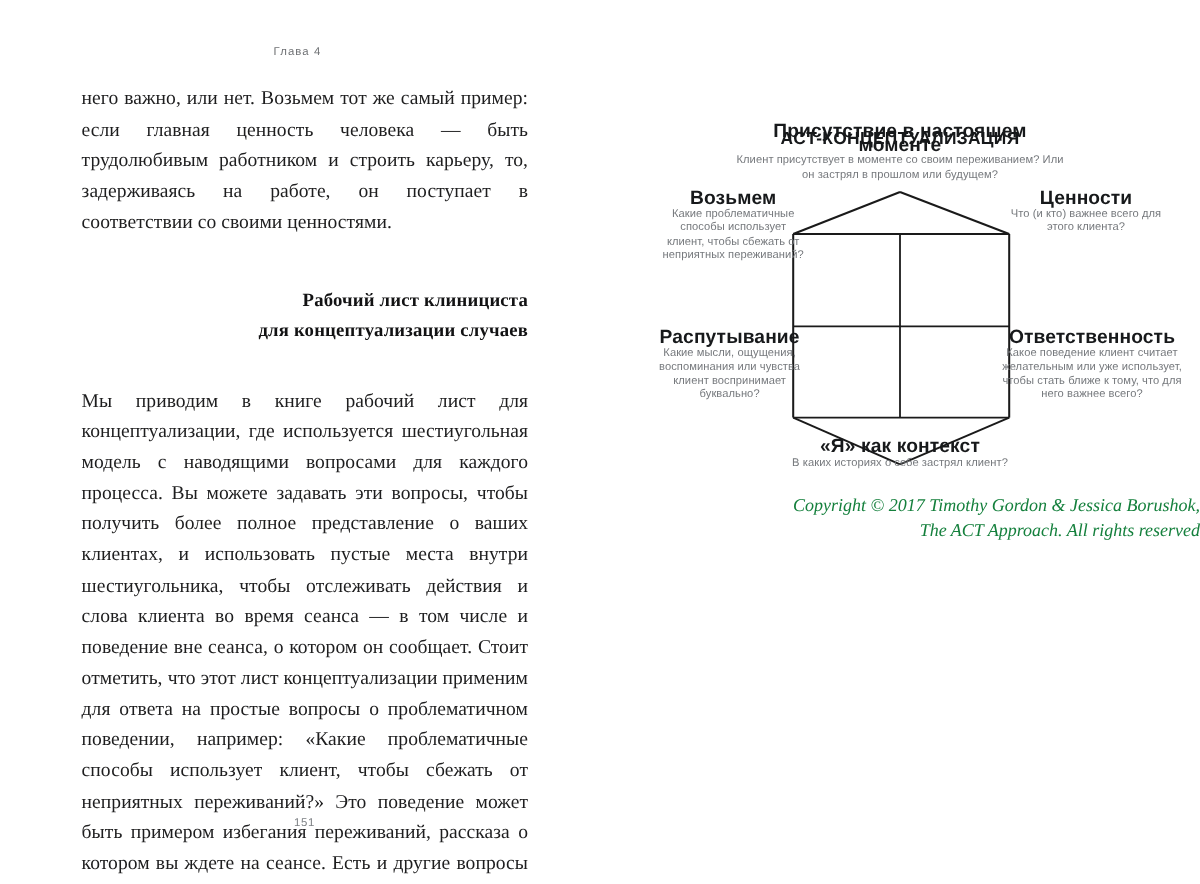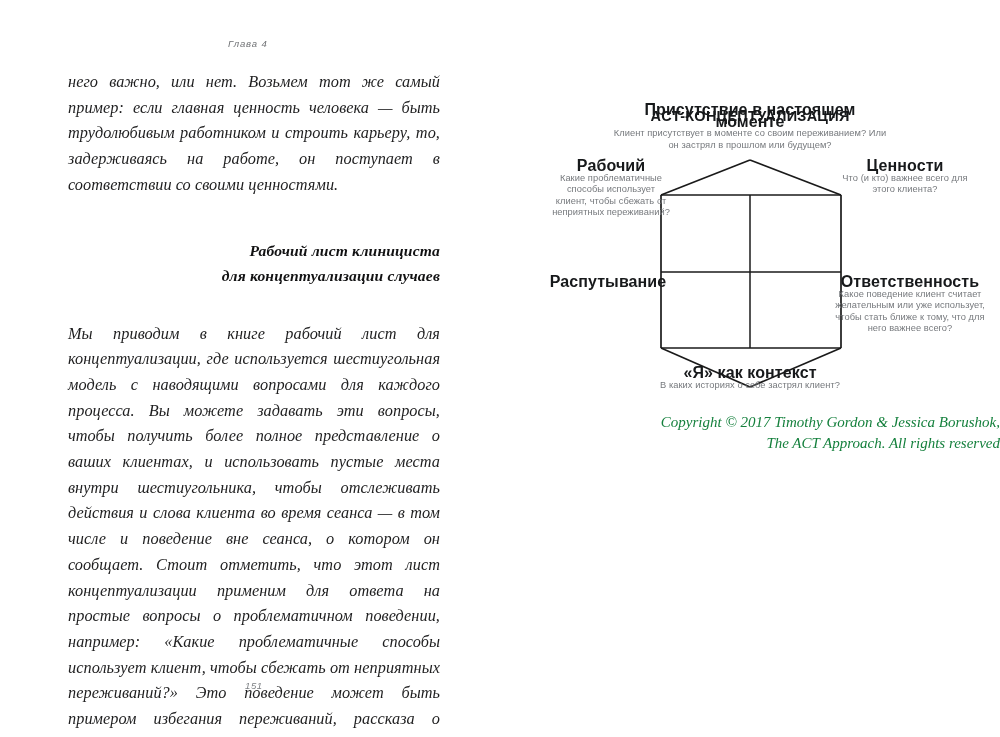--- a/index.html
+++ b/index.html
@@ -20,21 +20,20 @@
   .spread {
     position: absolute;
     inset: 0;
     display: flex;
   }
 
   .page {
     position: relative;
     height: 100%;
     box-sizing: border-box;
-    font-style: italic;
   }
   .page-left  { width: 500px; padding: 0; }
   .page-right { width: 500px; padding: 0; }
 
   
   .running-head {
     position: absolute;
     top: 38px;
     font-family: "Liberation Sans", "DejaVu Sans", sans-serif;
     font-size: 9.5px;
@@ -225,31 +224,32 @@
     </g>
   </svg>
 
   <div class="node node-present">
     <span class="node-title">Присутствие в настоящем моменте</span>
     <span class="node-desc">Клиент присутствует в моменте со своим переживанием?
 Или он застрял в прошлом или будущем?</span>
   </div>
 
   <div class="node node-acceptance">
-    <span class="node-title">Рабочий</span>
+    <span class="node-title">Возьмем</span>
     <span class="node-desc">Какие проблематичные способы использует клиент, чтобы сбежать от неприятных переживаний?</span>
   </div>
 
   <div class="node node-values">
     <span class="node-title">Ценности</span>
     <span class="node-desc">Что (и кто) важнее всего для этого клиента?</span>
   </div>
 
   <div class="node node-defusion">
     <span class="node-title">Распутывание</span>
+    <span class="node-desc">Какие мысли, ощущения, воспоминания или чувства клиент воспринимает буквально?</span>
   </div>
 
   <div class="node node-committed">
     <span class="node-title">Ответственность</span>
     <span class="node-desc">Какое поведение клиент считает желательным или уже использует, чтобы стать ближе к тому, что для него важнее всего?</span>
   </div>
 
   <div class="node node-self">
     <span class="node-title">«Я» как контекст</span>
     <span class="node-desc">В каких историях о себе застрял клиент?</span>

